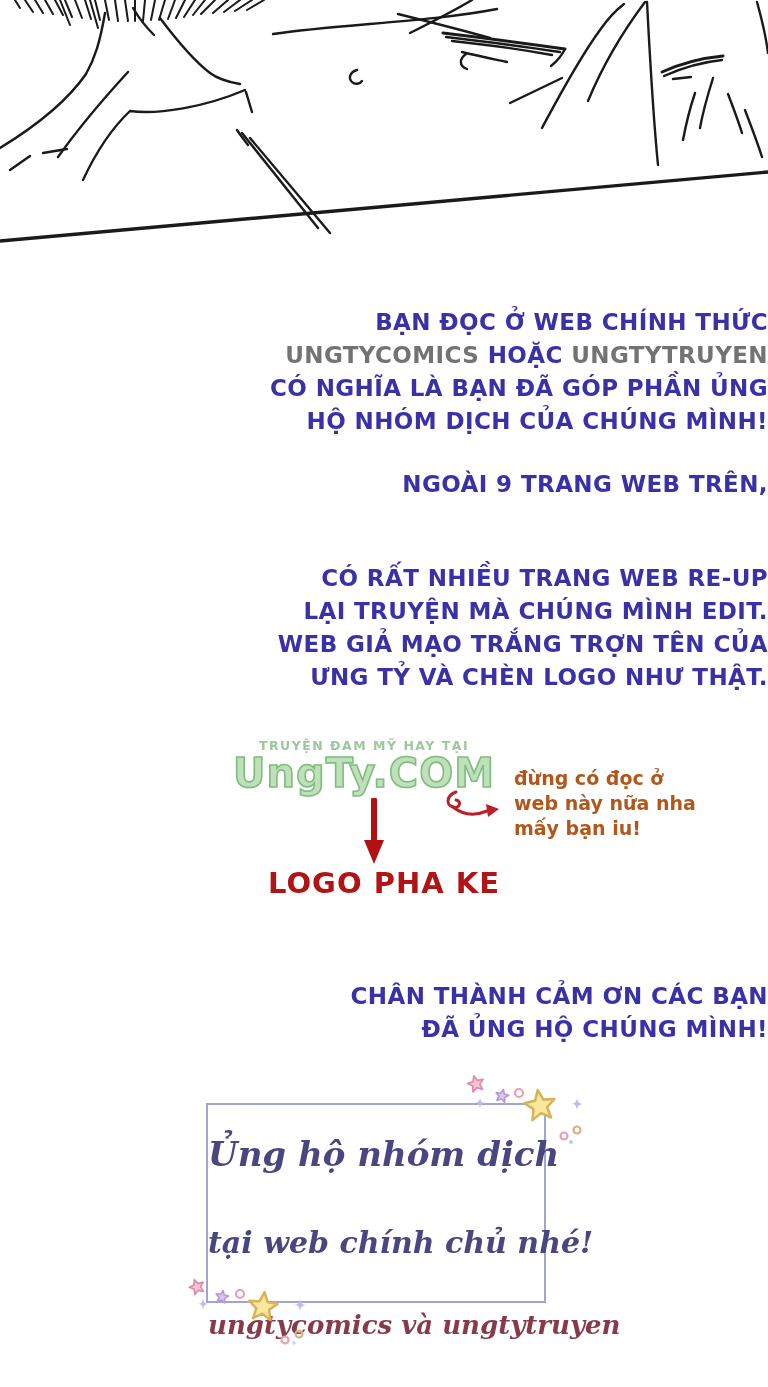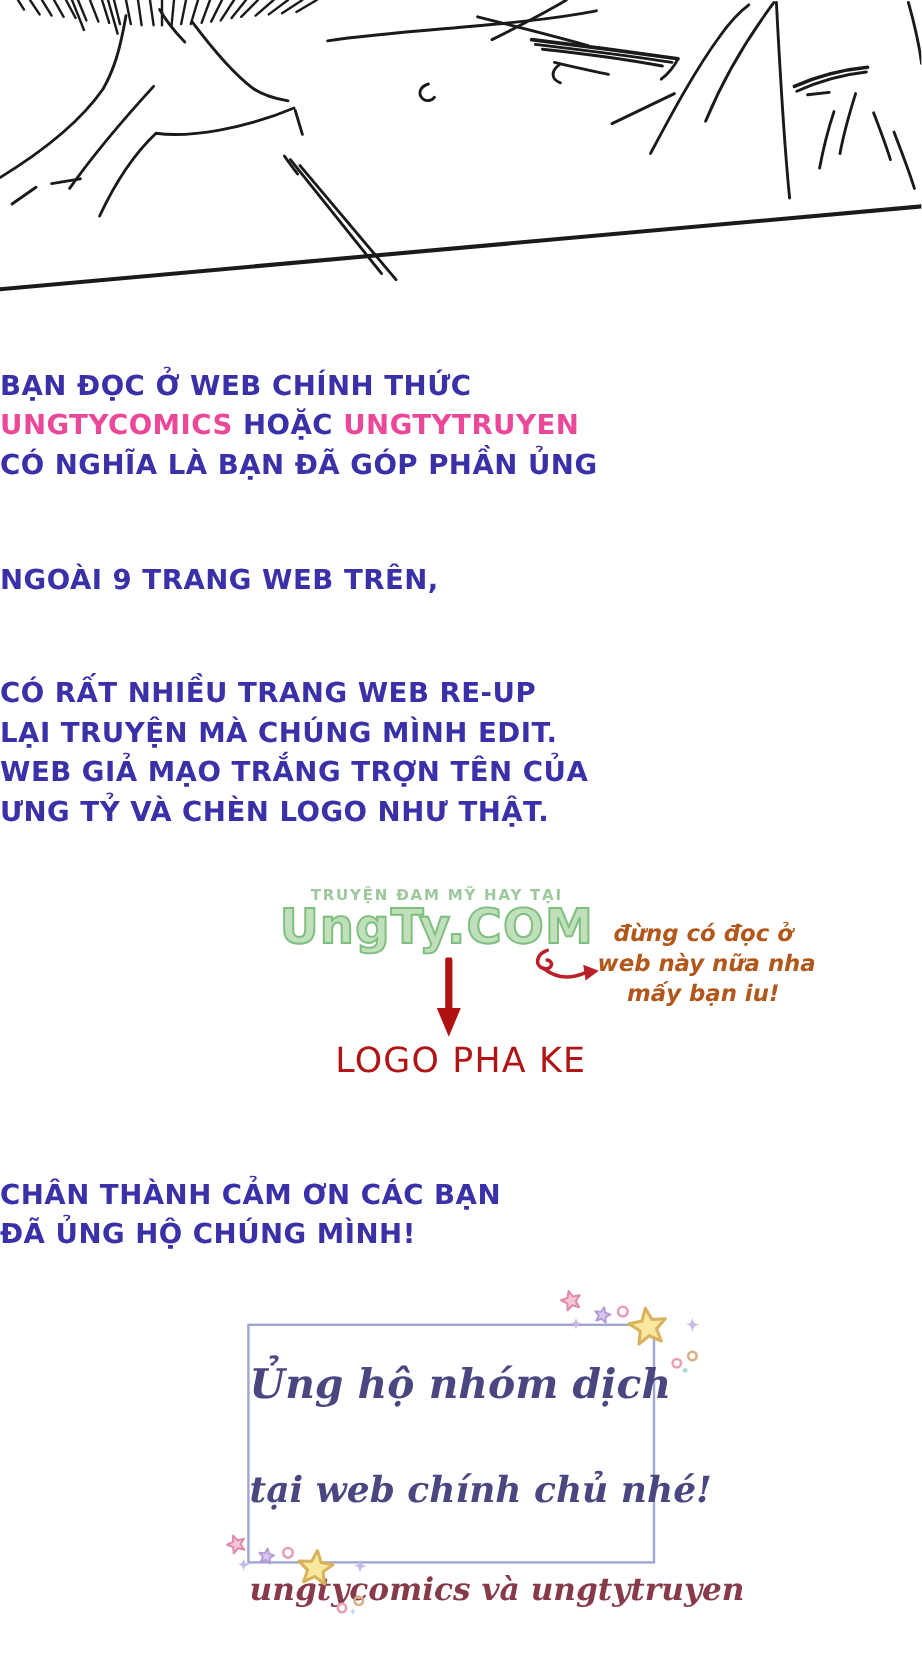--- a/index.html
+++ b/index.html
@@ -4,39 +4,39 @@
 <style>
   html,body { margin:0; padding:0; background:#ffffff; }
   .page {
     position:relative; width:768px; height:1387px; background:#ffffff;
     overflow:hidden; font-family:"DejaVu Sans", sans-serif;
   }
   svg { display:block; }
   .abs { position:absolute; }
 
   
-  .comic-block { position:absolute; left:0; width:100%; text-align:left;
+  .comic-block { position:absolute; left:0; width:100%; text-align:right;
                  font-weight:bold; color:#3A31A8; }
   .comic-block .line { font-size:23px; line-height:33px; letter-spacing:0.4px; white-space:nowrap; }
-  .red   { color:#ec4899; }
+  .red   { color:#737373; }
   .olive { color:#8A7614; }
 
   
   .logo-tagline { position:absolute; left:0; top:738px; width:100%; text-align:center;
                   transform:translateX(-20px); font-size:12.5px; font-weight:bold;
                   letter-spacing:1.5px; color:#9CC89C; }
   .logo-site { position:absolute; left:0; top:750px; width:100%; text-align:center;
                transform:translateX(-20px); font-size:40px; font-weight:bold;
                letter-spacing:1px; color:#BFE0BA; -webkit-text-stroke:1.6px #7FBE7F;
                text-shadow:0 0 1px #7FBE7F; }
   .fake-label { position:absolute; left:0; top:866px; width:100%; text-align:center;
-                font-size:29px; font-weight:normal; letter-spacing:1px; color:#B11414;
+                font-size:29px; font-weight:bold; letter-spacing:1px; color:#B11414;
                 white-space:nowrap; }
-  .warning-note { position:absolute; left:498px; top:766px; width:176px; text-align:center;
-                  font-size:19px; line-height:25px; font-weight:bold; color:#B2571B;font-style:italic; }
+  .warning-note { position:absolute; left:514px; top:766px; width:176px; 
+                  font-size:19px; line-height:25px; font-weight:bold; color:#B2571B; }
   .warning-note .wline { white-space:nowrap; }
 
   
   .promo-box { position:absolute; left:206px; top:1103px; width:340px; height:200px;
                border:2px solid #9FA6D2; background:#ffffff; text-align:center;
                font-family:"DejaVu Serif", serif; font-style:italic; font-weight:bold;
                box-sizing:border-box; padding-top:24px; }
   .promo-line1 { font-size:34px; line-height:50px; color:#4A4680; white-space:nowrap; }
   .promo-line2 { font-size:30px; line-height:48px; color:#4A4680; white-space:nowrap;margin-top:40px; }
   .promo-line3 { font-size:26px; line-height:46px; color:#873B4A; white-space:nowrap;margin-top:35px; }
@@ -118,20 +118,21 @@
       <path d="M745,110 C751,126 757,141 762,157"></path>
 
       <path d="M0,241 L768,172" stroke-width="3.4"></path>
     </g>
   </svg>
 
   <div class="comic-block" style="top:306px">
     <div class="line"><span>BẠN ĐỌC Ở WEB CHÍNH THỨC</span></div>
     <div class="line"><span class="red">UNGTYCOMICS</span><span> HOẶC </span><span class="red">UNGTYTRUYEN</span></div>
     <div class="line"><span>CÓ NGHĨA LÀ BẠN ĐÃ GÓP PHẦN ỦNG</span></div>
+    <div class="line"><span>HỘ NHÓM DỊCH CỦA CHÚNG MÌNH!</span></div>
   </div>
 
   <div class="comic-block" style="top:468px">
     <div class="line"><span>NGOÀI 9 TRANG WEB TRÊN,</span></div>
   </div>
 
   <div class="comic-block" style="top:562px">
     <div class="line"><span>CÓ RẤT NHIỀU TRANG WEB RE-UP</span></div>
     <div class="line"><span>LẠI TRUYỆN MÀ CHÚNG MÌNH EDIT.</span></div>
     <div class="line"><span>WEB GIẢ MẠO TRẮNG TRỢN TÊN CỦA</span></div>

